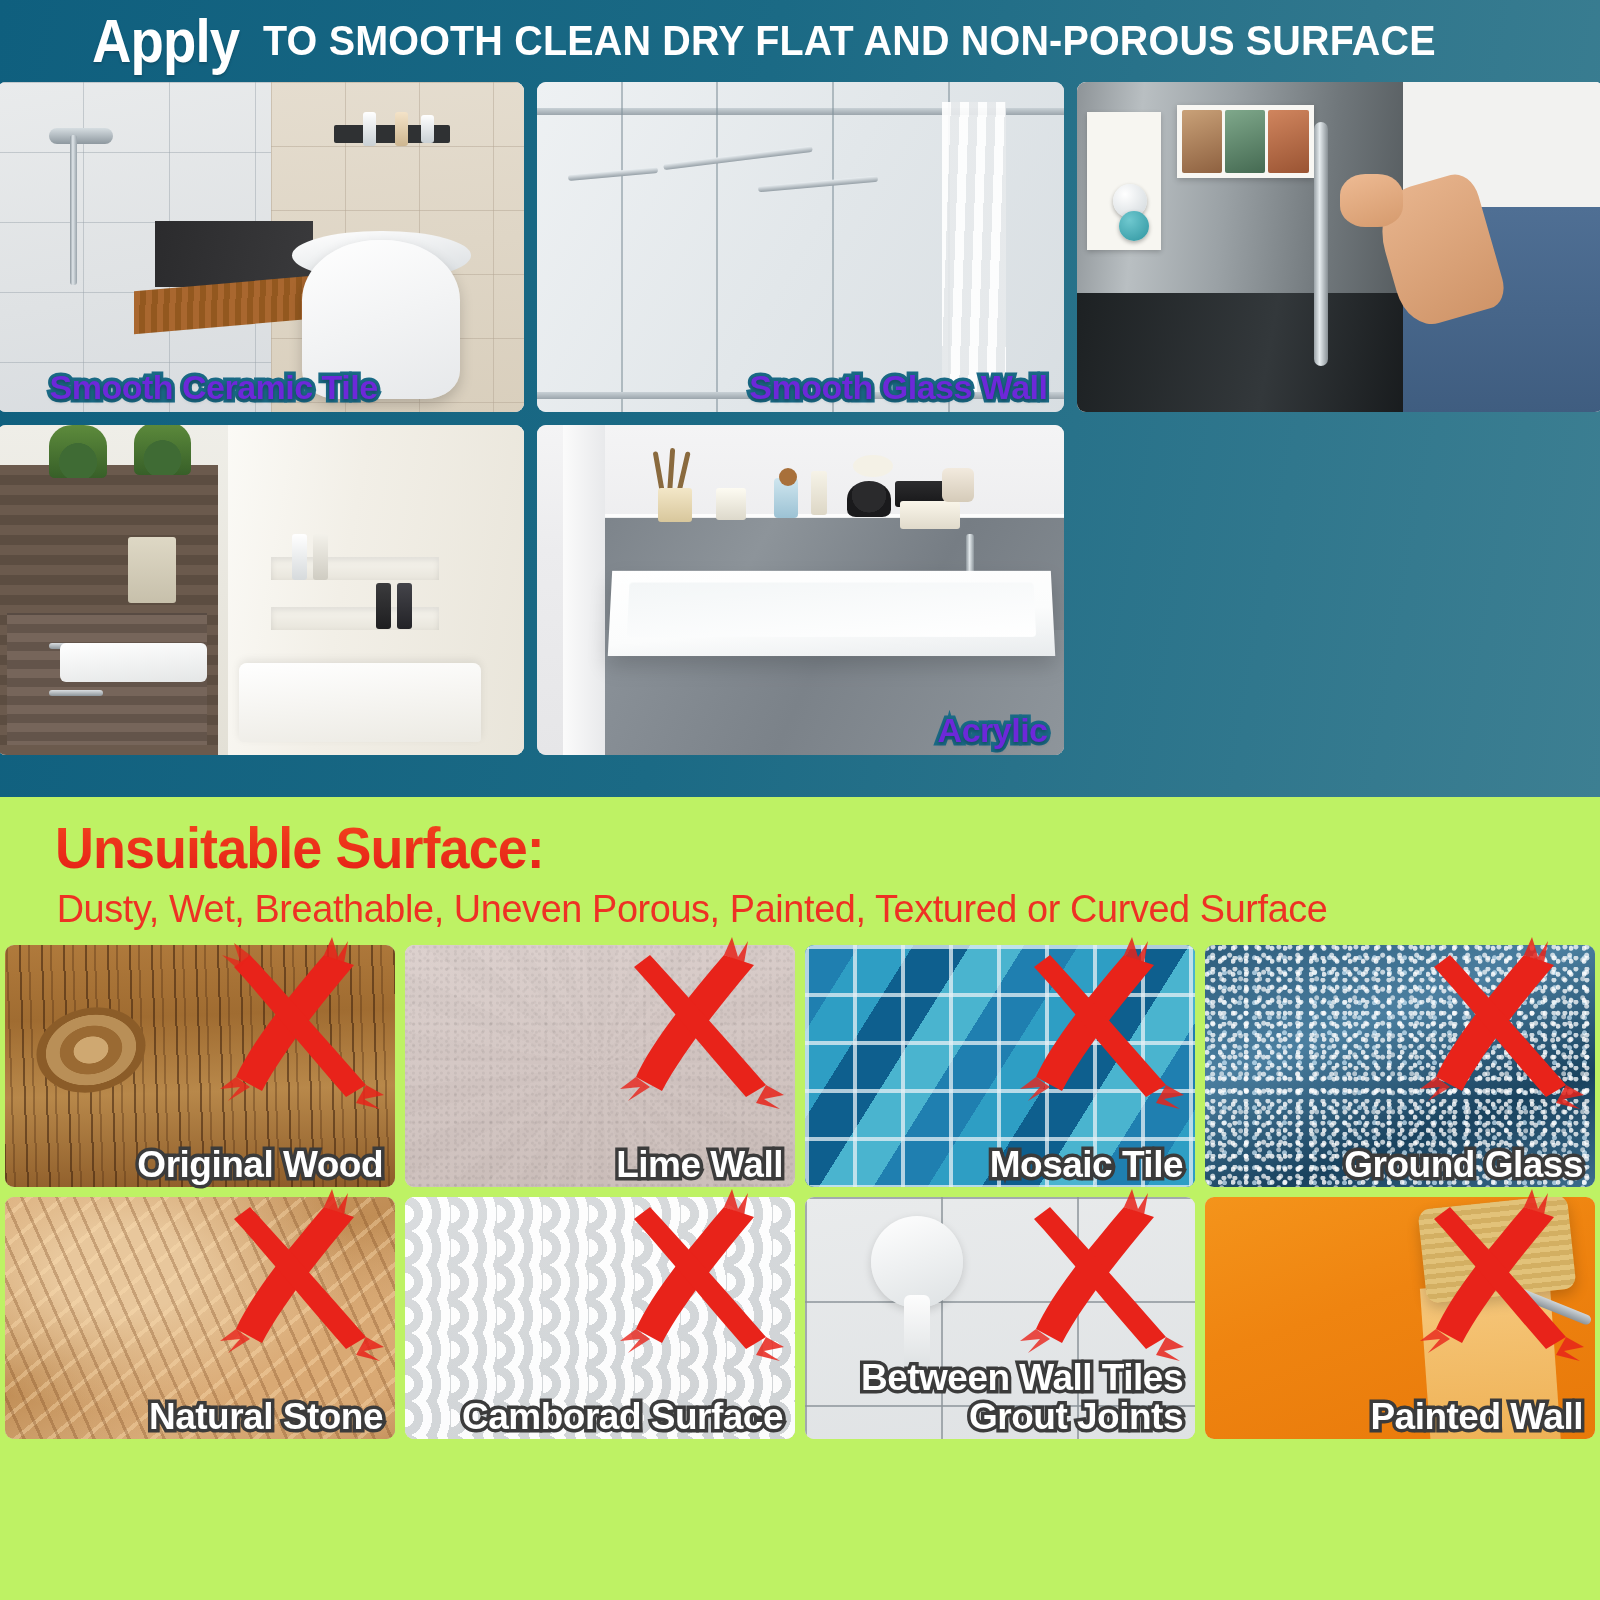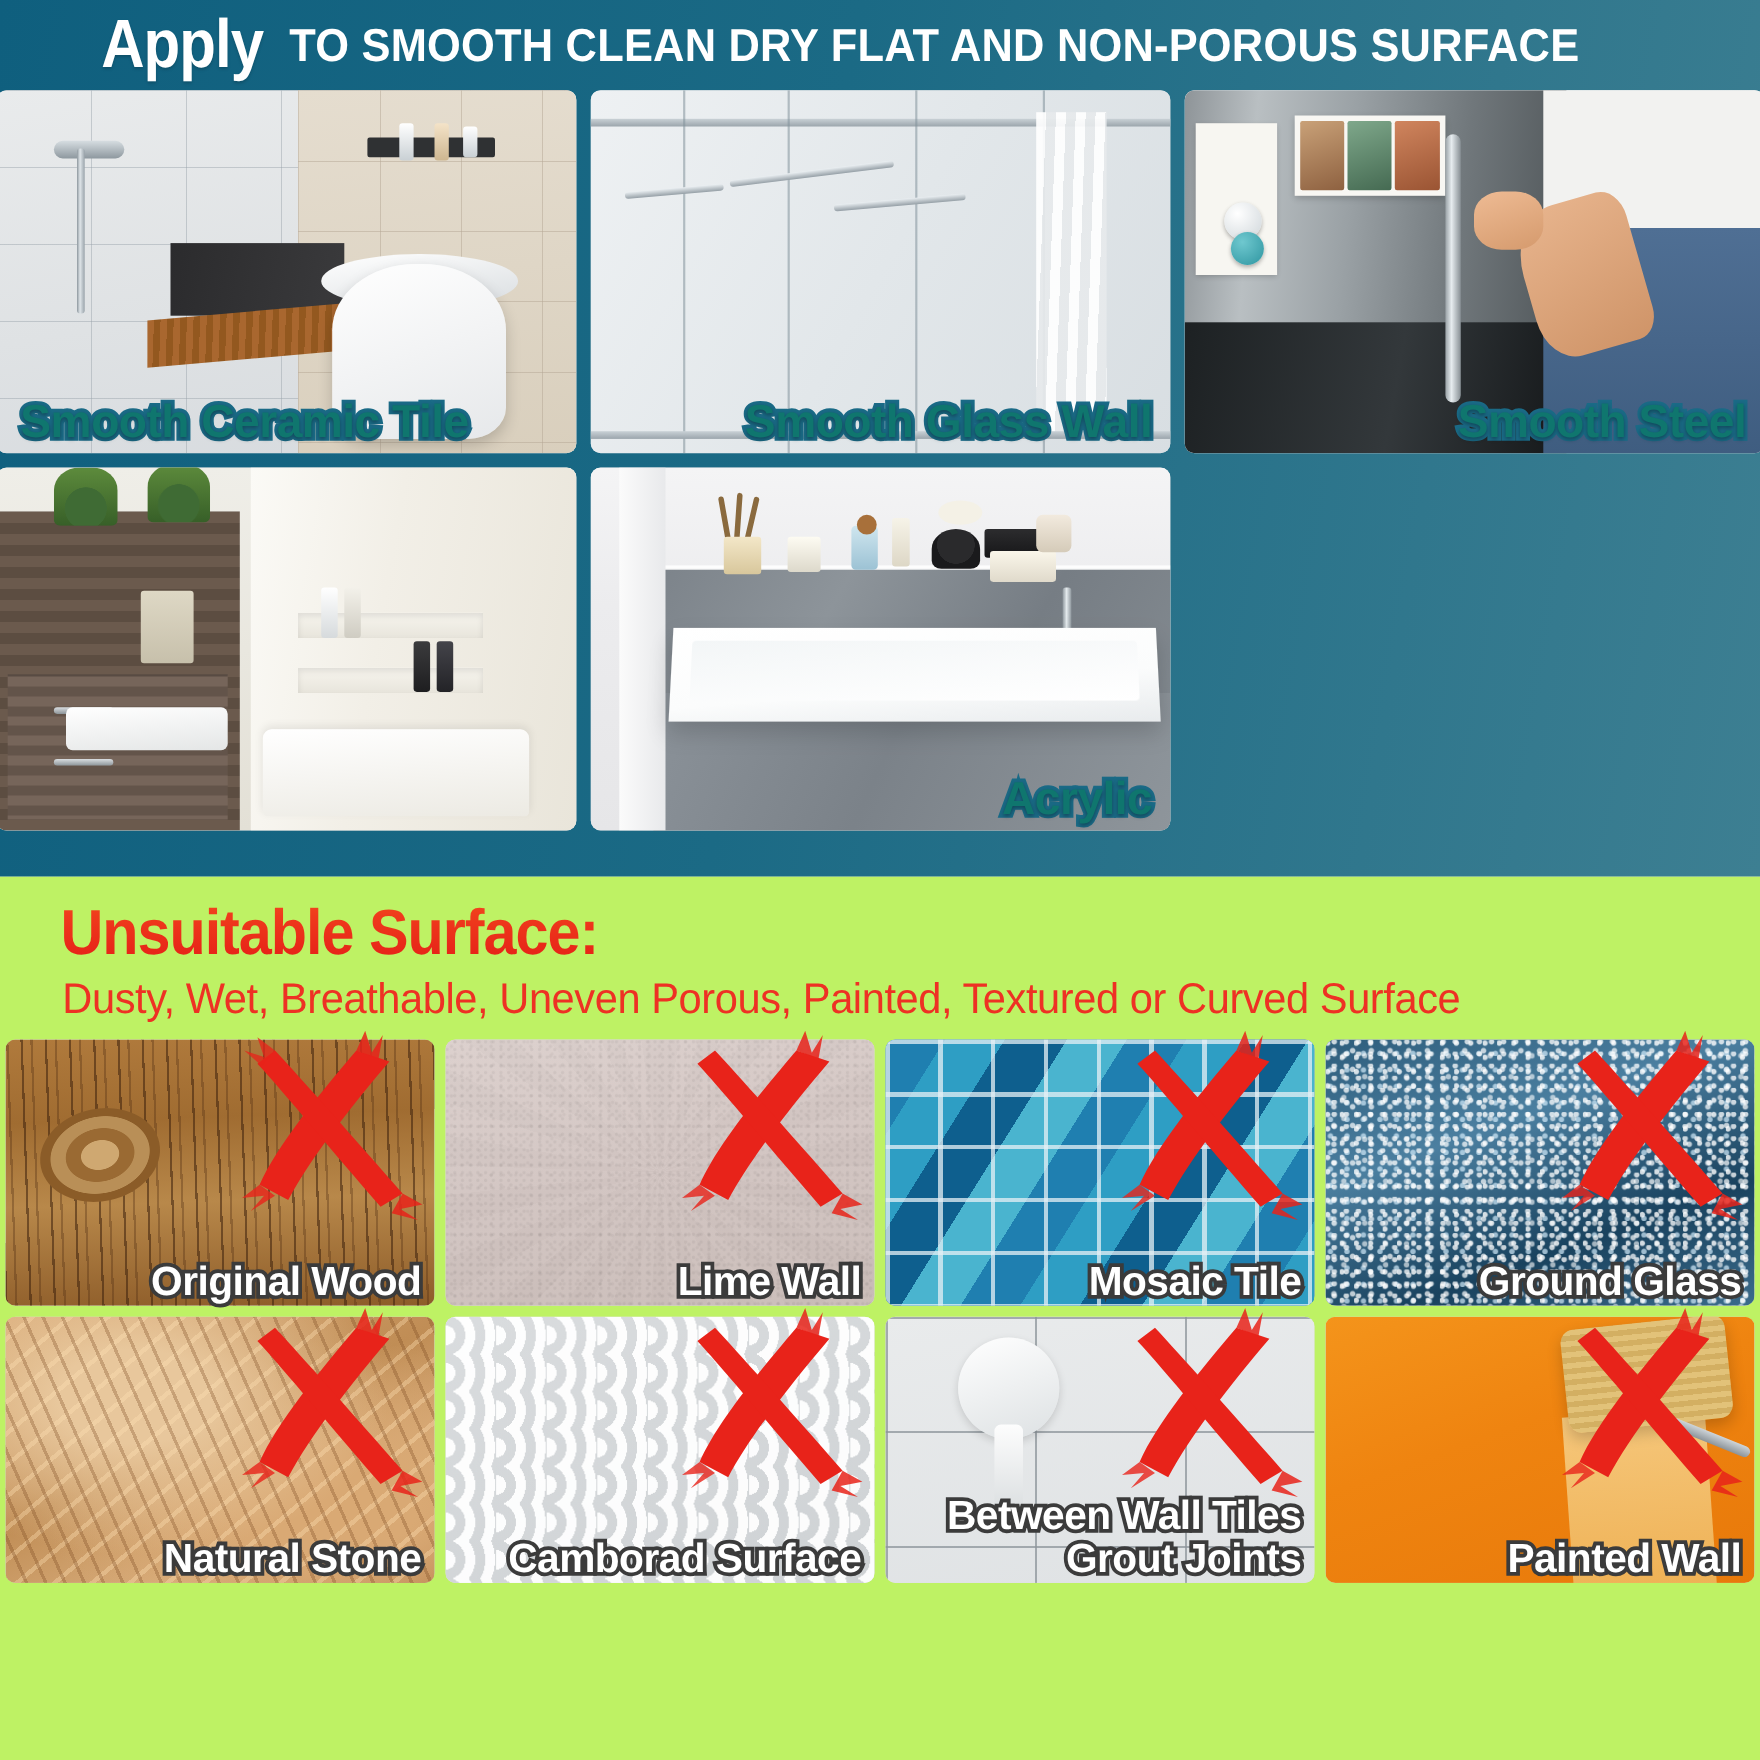--- a/index.html
+++ b/index.html
@@ -62,29 +62,30 @@
     position: relative;
     border-radius: 9px;
     overflow: hidden;
     background: #cfd6da;
   }
 
   .tile-caption {
     position: absolute;
     right: 16px;
     bottom: 6px;
-    font-size: 42px;
+    font-size: 34px;
     font-weight: bold;
-    color: #0f766e;
+    color: #6d28d9;
     letter-spacing: -0.5px;
     line-height: 1.1;
     white-space: nowrap;
     -webkit-text-stroke: 7px #1a6a86;
     paint-order: stroke fill;
     text-shadow: 0 2px 4px rgba(0,0,0,0.35);
+    margin-left: 31px;
   }
   .tile-caption.left { left: 22px; right: auto; }
 
   
   .scene { position: absolute; inset: 0; }
 
   
   .sc-tilewall {
     position: absolute; inset: 0;
     background:
@@ -603,21 +604,20 @@
           <div class="st-photo" style="background:linear-gradient(160deg,#7fa88b,#456a52);"></div>
           <div class="st-photo" style="background:linear-gradient(160deg,#d0855e,#9a5433);"></div>
         </div>
         <div class="st-magnet" style="left:7%; top:31%; width:34px; height:34px; background:radial-gradient(circle at 35% 30%,#fff,#cfd6da);"></div>
         <div class="st-magnet" style="left:8%; top:39%; width:30px; height:30px; background:radial-gradient(circle at 35% 30%,#6fc8cf,#2e95a0);"></div>
         <div class="st-handle"></div>
         <div class="st-person"></div>
         <div class="st-arm"></div>
         <div class="st-hand"></div>
       </div>
-      <div class="tile-caption">Smooth Steel</div>
     </div>
 
     <div class="tile">
       <div class="scene">
         <div class="pv-bg"></div>
         <div class="pv-shower"></div>
         <div class="pv-cabinet"></div>
         <div class="pv-cab-door"></div>
         <div class="pv-pull" style="left:10%; bottom:18%;"></div>
         <div class="pv-pull" style="left:10%; bottom:32%;"></div>

